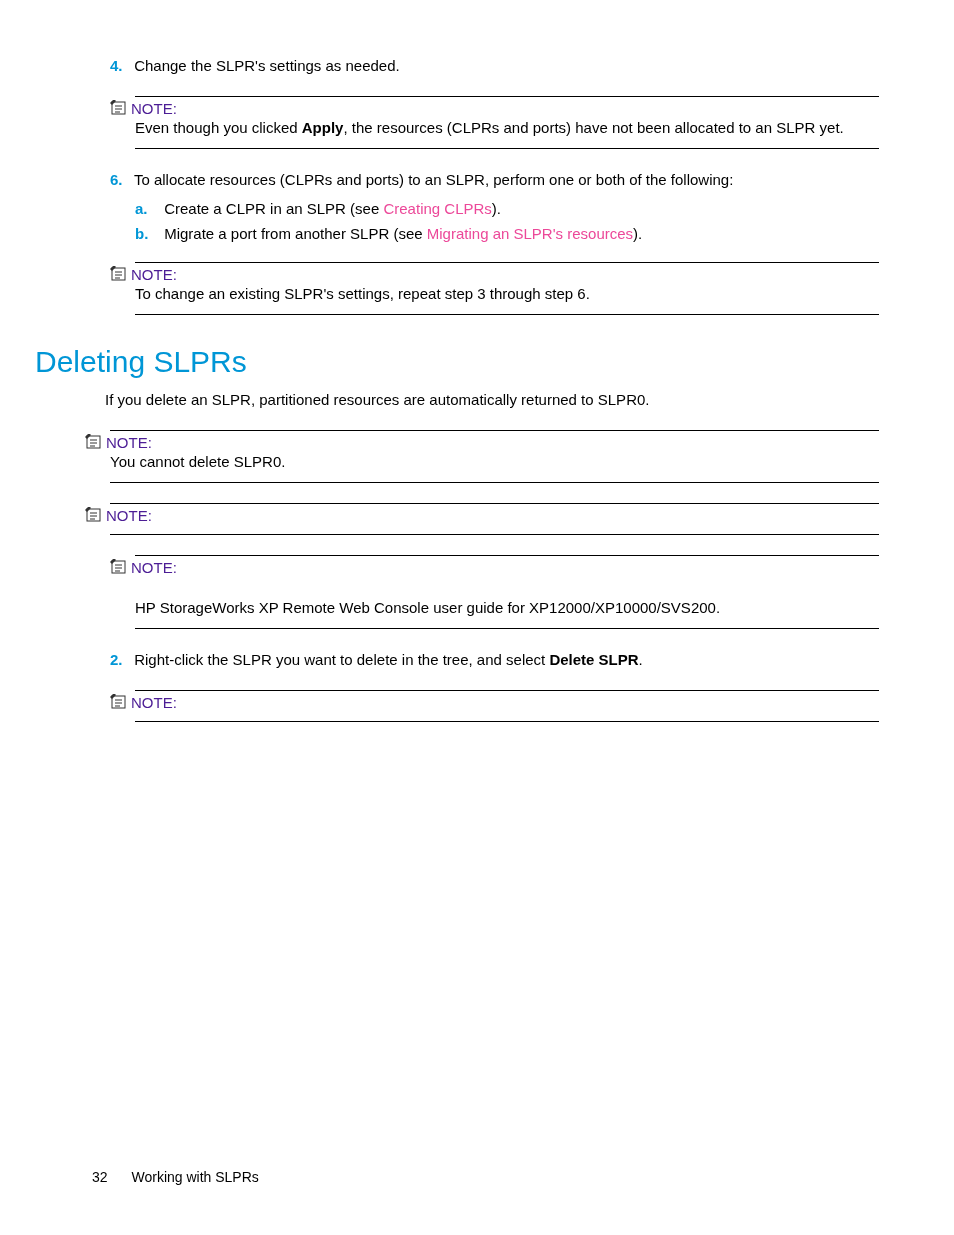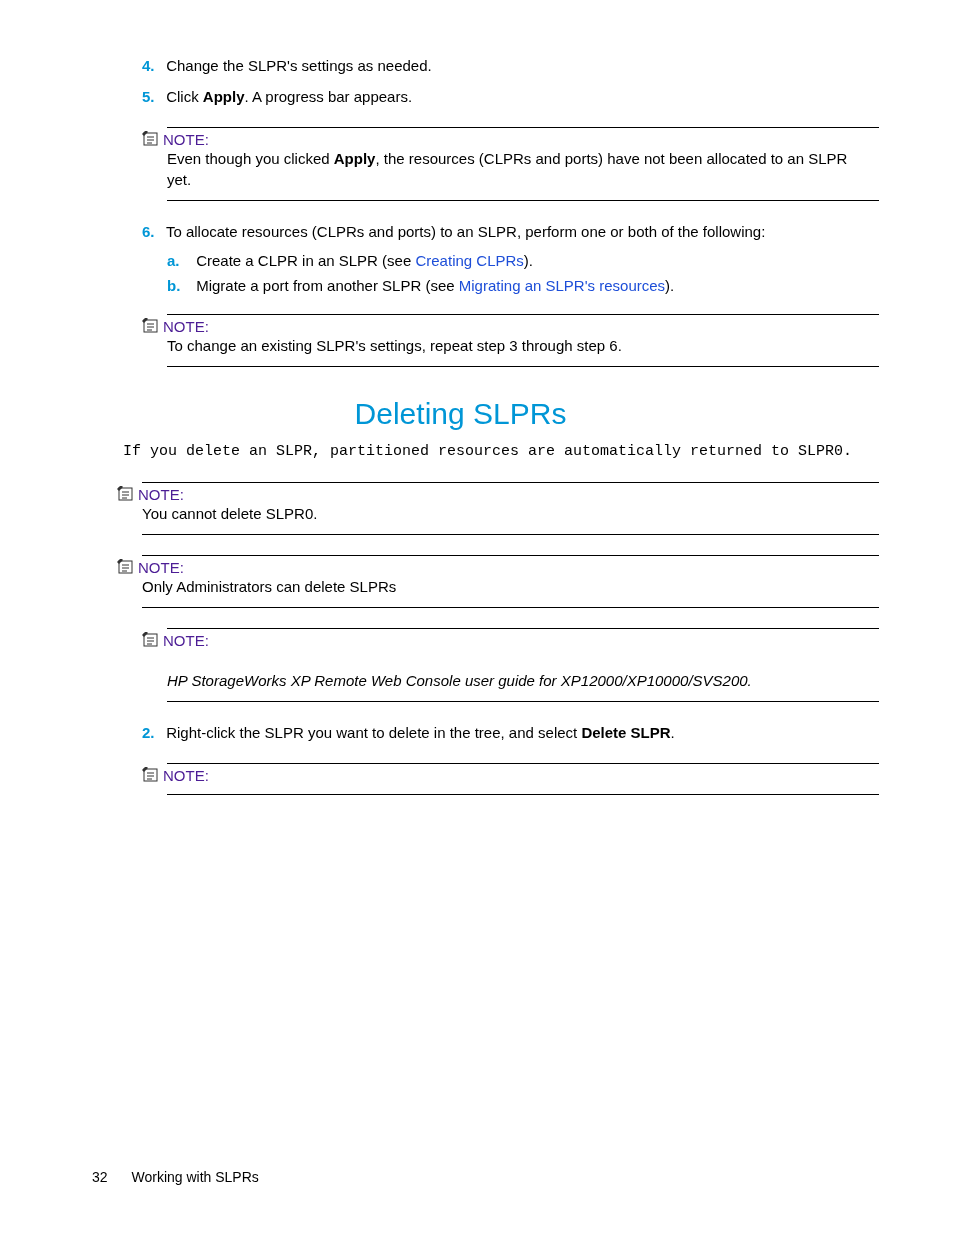--- a/index.html
+++ b/index.html
@@ -5,41 +5,41 @@
   body {
     margin: 0;
     padding: 0;
     font-family: "Arial", "Helvetica", sans-serif;
     font-size: 15px;
     color: #000;
     background: #fff;
     width: 954px;
   }
   .page {
-    padding: 55px 100px 50px 67px;
+    padding: 55px 100px 50px 35px;
     box-sizing: border-box;
     min-height: 1235px;
     position: relative;
   }
   .ol-top {
     list-style: none;
     padding: 0;
     margin: 0 0 0 75px;
   }
   .ol-top > li {
     margin: 0 0 10px 0;
   }
   .num {
     color: #0096d6;
     font-weight: bold;
     display: inline-block;
     width: 20px;
   }
   .bold { font-weight: bold; }
-  .link { color: #1d4ed8; }
+  .link { color: #ec4899; }
   .note {
     margin: 20px 0 20px 75px;
   }
   .note.shallow { margin-left: 50px; }
   .note-rule-top {
     border-top: 1px solid #000;
     margin-left: 25px;
     margin-bottom: 3px;
     width: 100%;
     box-sizing: border-box;
@@ -60,35 +60,32 @@
   }
   .note-head svg {
     vertical-align: -2px;
     margin-right: 3px;
   }
   .note-body {
     margin-left: 25px;
     line-height: 1.4;
   }
   .note-body-italic {
-    font-style: italic;
   }
   .h2 {
     color: #0096d6;
     font-size: 30px;
     font-weight: normal;
     margin: 30px 0 10px 0;
     font-family: "Arial", sans-serif;
-    text-align: center;
   }
   .bodytext {
-    margin-left: 56px;
+    margin-left: 70px;
     line-height: 1.4;
     margin-bottom: 10px;
-    font-family: Liberation Mono, monospace;
   }
   .sub-ol {
     list-style: none;
     padding: 0;
     margin: 10px 0 0 25px;
   }
   .sub-ol li {
     margin-bottom: 8px;
   }
   .sub-alpha {
@@ -118,26 +115,20 @@
 </style>
 </head>
 <body>
 
 <div class="page">
 
   <ul class="ol-top">
     <li>
       <span class="num">4.</span>
       <span class="step-text">Change the SLPR's settings as needed.</span>
-    </li>
-    <li>
-      <span class="num">5.</span>
-      <span class="step-text">
-        <span>Click </span><span class="bold">Apply</span><span>. A progress bar appears.</span>
-      </span>
     </li>
   </ul>
 
   <div class="note">
     <div class="note-rule-top"></div>
     <div class="note-head">
       <svg width="18" height="16" viewBox="0 0 18 16">
           <rect x="2" y="2" width="13" height="12" fill="none" stroke="#333" stroke-width="1"></rect>
           <path d="M5 6 L12 6 M5 9 L12 9 M5 12 L10 12" stroke="#333" stroke-width="1"></path>
           <path d="M0 3 L4 -1 L6 1 L2 5 Z" fill="#333"></path>
@@ -197,21 +188,20 @@
 
   <div class="note shallow">
     <div class="note-rule-top"></div>
     <div class="note-head">
       <svg width="18" height="16" viewBox="0 0 18 16">
           <rect x="2" y="2" width="13" height="12" fill="none" stroke="#333" stroke-width="1"></rect>
           <path d="M5 6 L12 6 M5 9 L12 9 M5 12 L10 12" stroke="#333" stroke-width="1"></path>
           <path d="M0 3 L4 -1 L6 1 L2 5 Z" fill="#333"></path>
         </svg><span>NOTE:</span>
     </div>
-    <div class="note-body">Only Administrators can delete SLPRs</div>
     <div class="note-rule-bot"></div>
   </div>
 
 
   <div class="note">
     <div class="note-rule-top"></div>
     <div class="note-head">
       <svg width="18" height="16" viewBox="0 0 18 16">
           <rect x="2" y="2" width="13" height="12" fill="none" stroke="#333" stroke-width="1"></rect>
           <path d="M5 6 L12 6 M5 9 L12 9 M5 12 L10 12" stroke="#333" stroke-width="1"></path>

